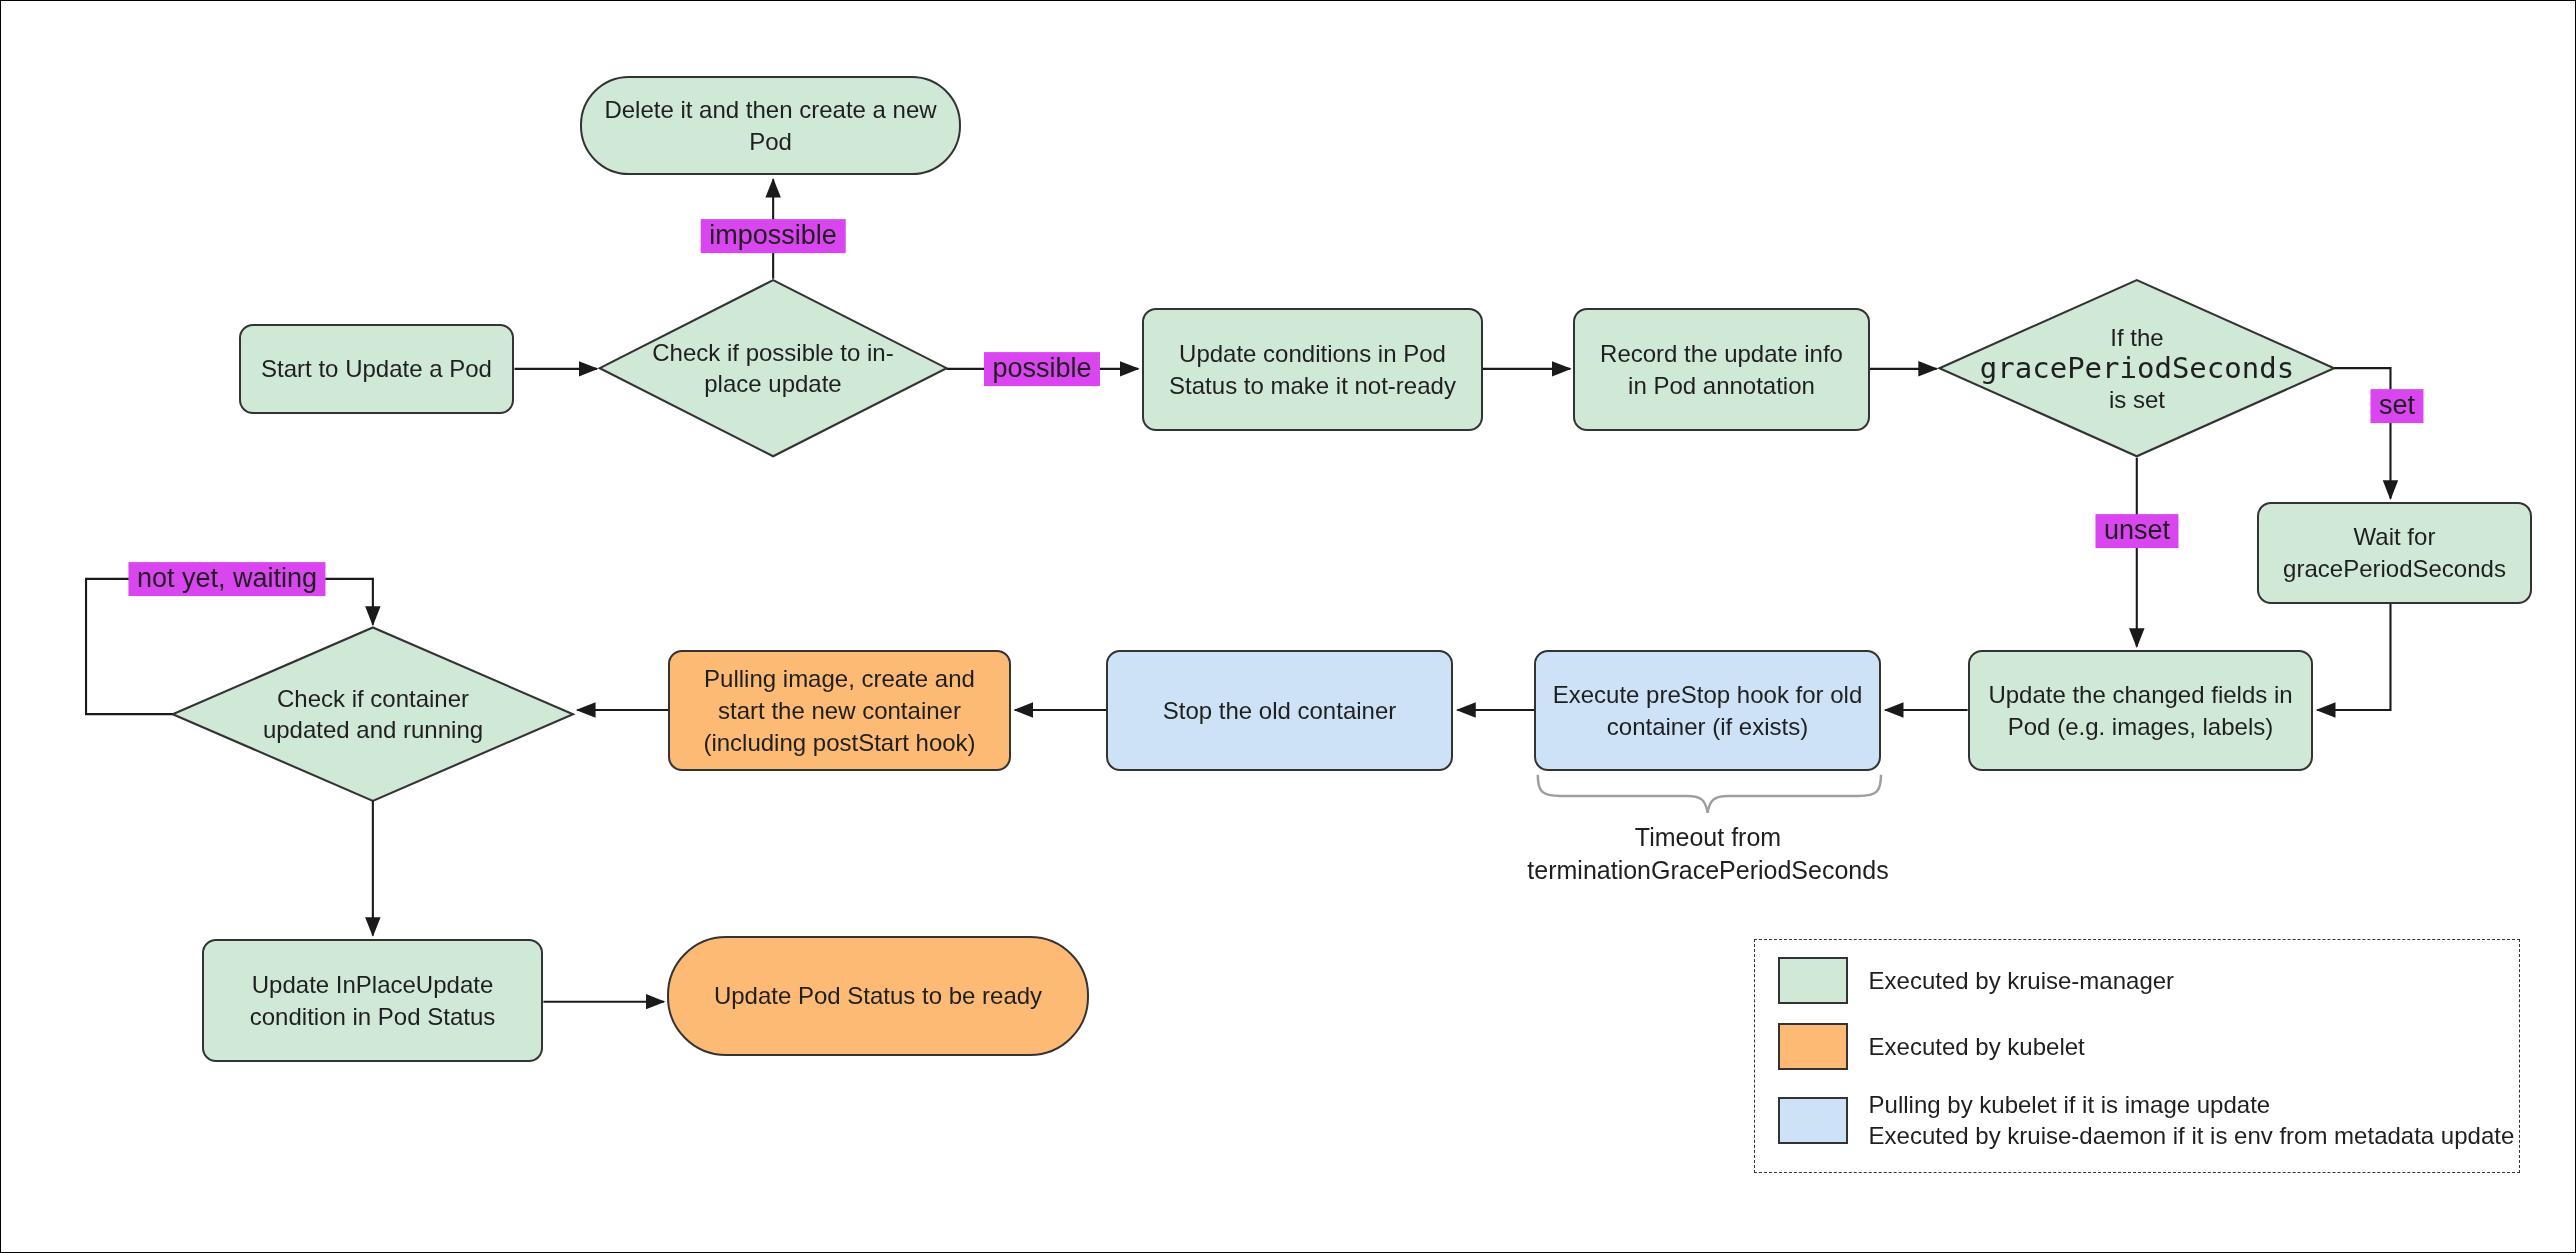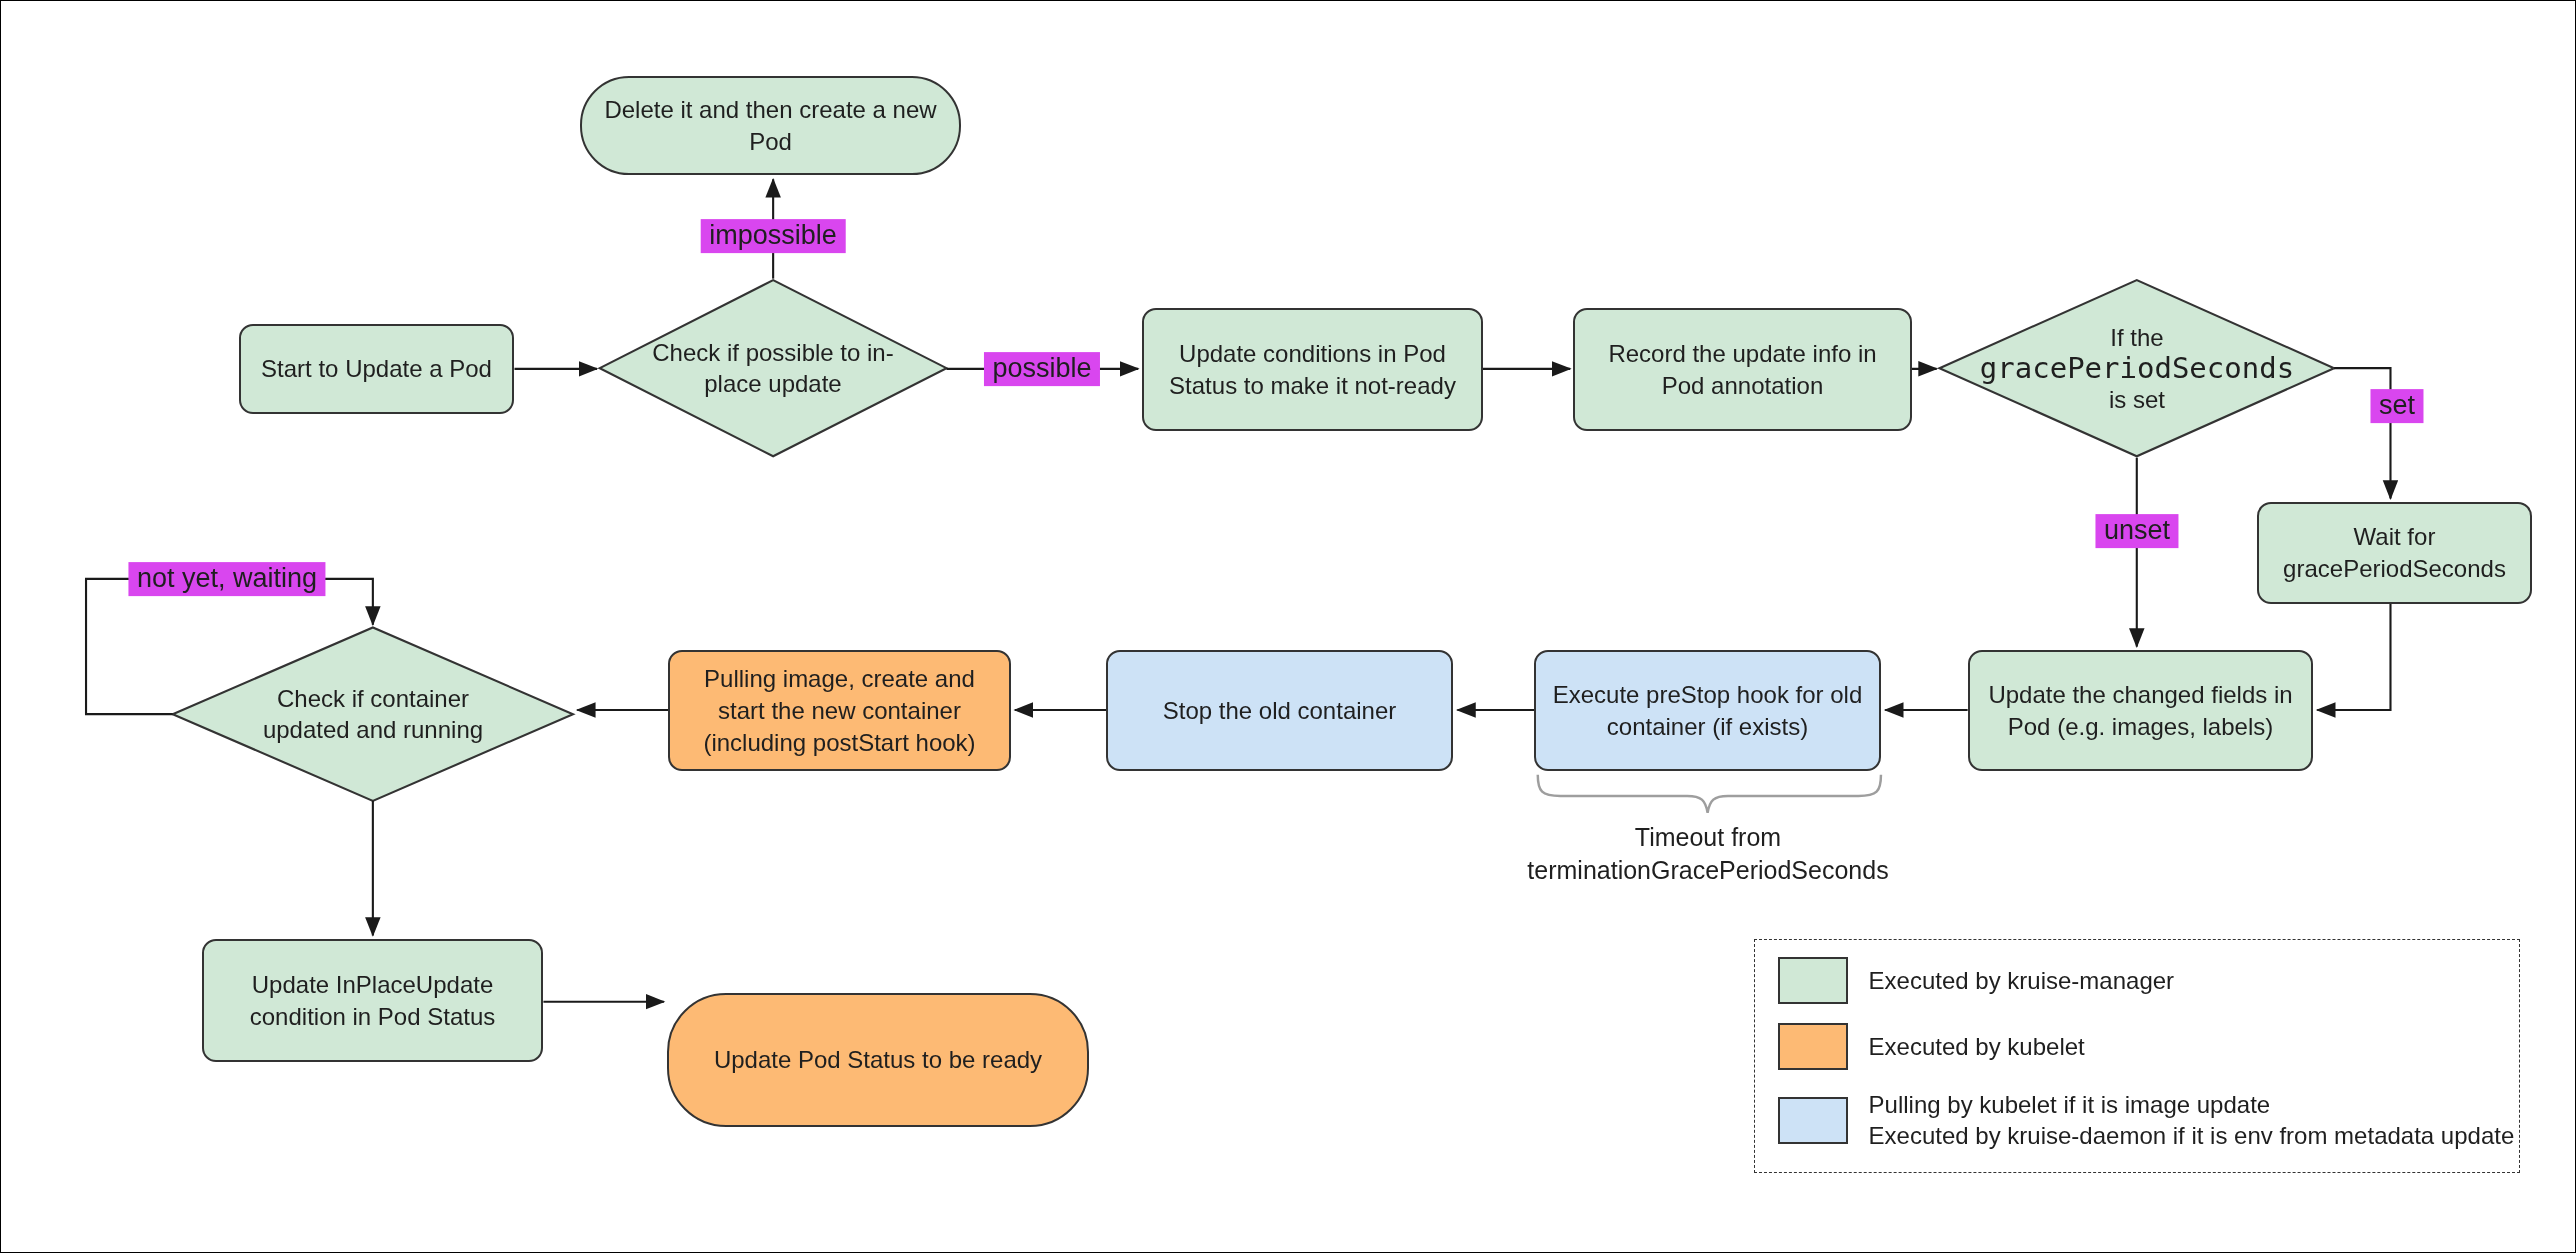--- a/index.html
+++ b/index.html
@@ -135,21 +135,21 @@
   </div>
 
   <div class="node green" style="left:238px; top:323px; width:275px; height:90px;">
     <span>Start to Update a Pod</span>
   </div>
 
   <div class="node green" style="left:1141px; top:307px; width:341px; height:123px;">
     <span>Update conditions in Pod Status to make it not-ready</span>
   </div>
 
-  <div class="node green" style="left:1572px; top:307px; width:339px; height:123px;">
+  <div class="node green" style="left:1572px; top:307px; width:297px; height:123px;">
     <span>Record the update info in Pod annotation</span>
   </div>
 
   <div class="node green" style="left:2256px; top:501px; width:275px; height:102px;">
     <span>Wait for gracePeriodSeconds</span>
   </div>
 
   <div class="node green" style="left:1967px; top:649px; width:345px; height:121px;">
     <span>Update the changed fields in Pod (e.g. images, labels)</span>
   </div>
@@ -163,21 +163,21 @@
   </div>
 
   <div class="node pink" style="left:667px; top:649px; width:343px; height:121px;">
     <span>Pulling image, create and start the new container (including postStart hook)</span>
   </div>
 
   <div class="node green" style="left:201px; top:938px; width:341px; height:123px;">
     <span>Update InPlaceUpdate condition in Pod Status</span>
   </div>
 
-  <div class="node pink stadium-lg" style="left:666px; top:992px; width:422px; height:134px;">
+  <div class="node pink stadium-lg" style="left:666px; top:935px; width:422px; height:120px;">
     <span>Update Pod Status to be ready</span>
   </div>
 
   <div class="dtext" style="left:772px; top:367px; width:268px;">
     <span>Check if possible to in-place update</span>
   </div>
 
   <div class="dtext" style="left:2136px; top:367px; width:338px;">
     <div>If the</div>
     <div class="mono">gracePeriodSeconds</div>

